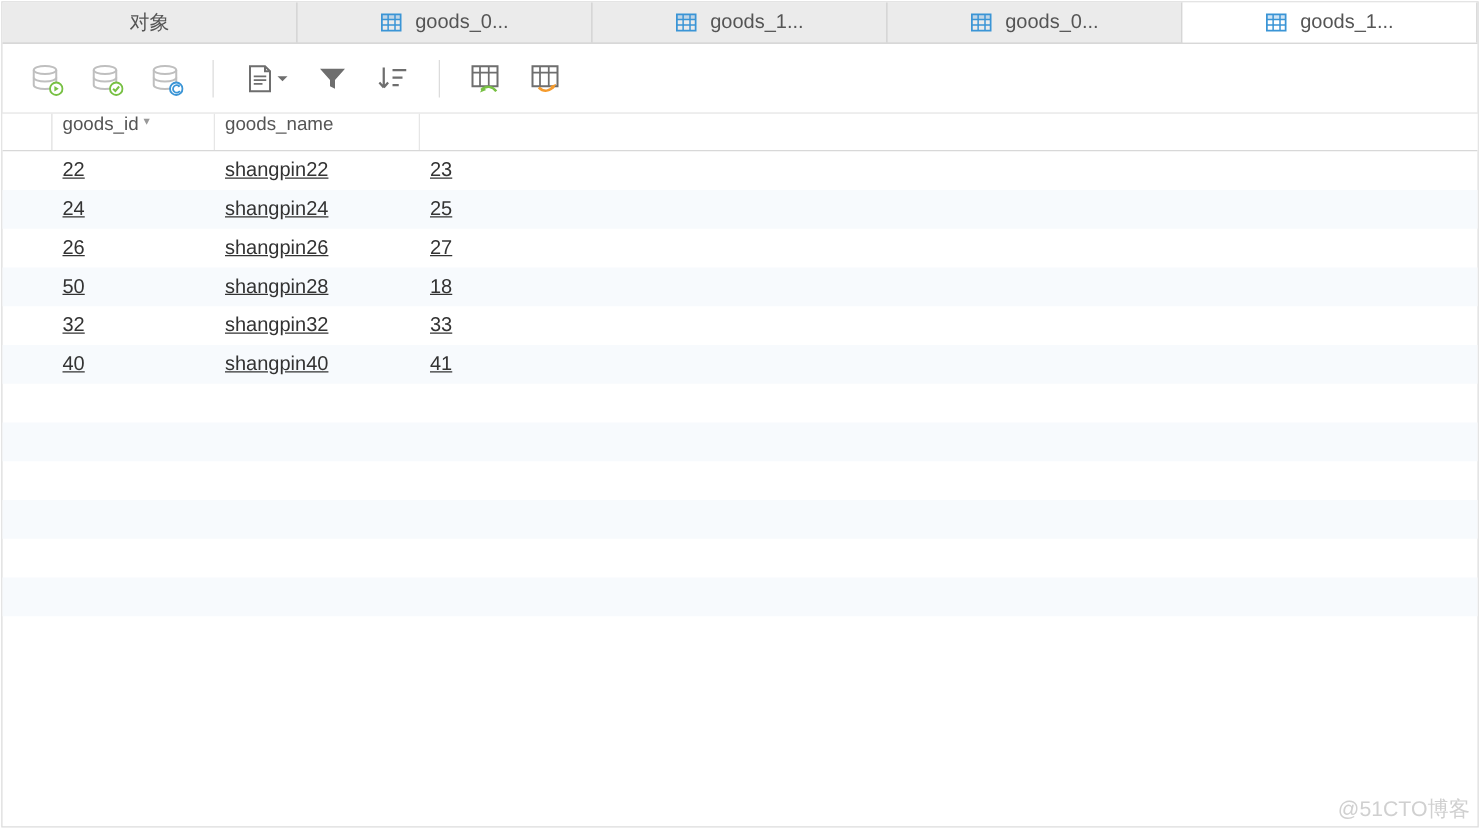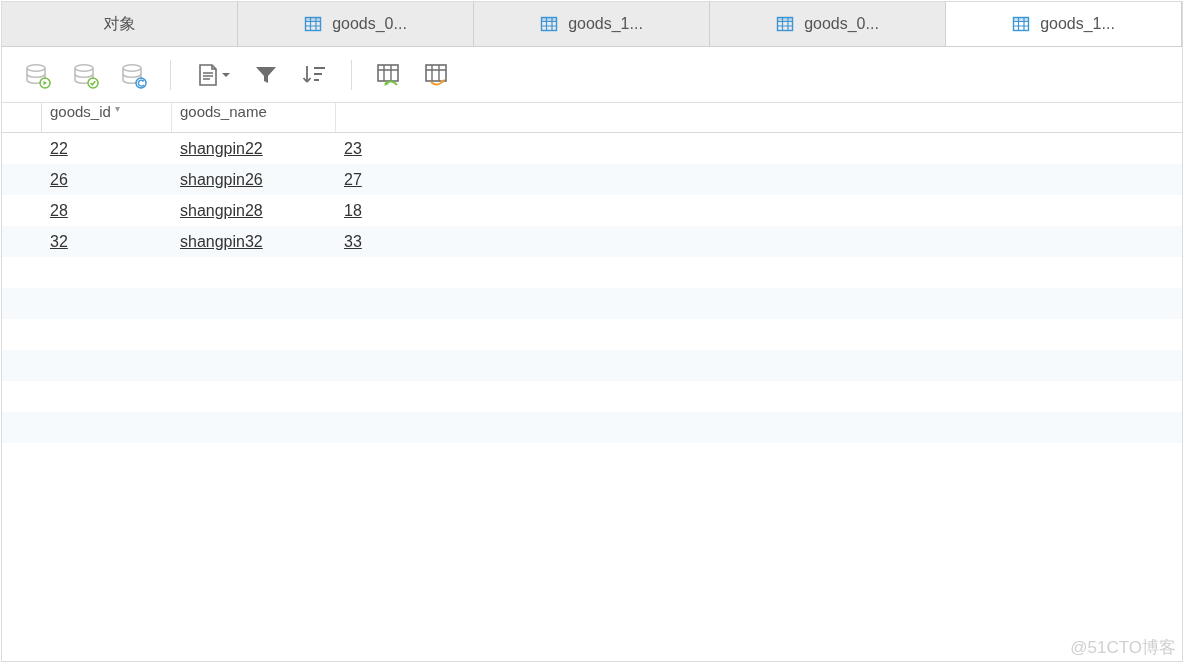--- a/index.html
+++ b/index.html
@@ -8,21 +8,21 @@
       font-size: 14px;
       color: #333;
       background: #fff;
       width: 1184px;
       height: 665px;
       overflow: hidden;
       position: relative;
     }
     .tabs {
       display: flex;
-      height: 45px;
+      height: 33px;
       border-bottom: 1px solid #d0d0d0;
       background: #ebebeb;
     }
     .tab {
       flex: 1;
       display: flex;
       align-items: center;
       justify-content: center;
       gap: 10px;
       border-right: 1px solid #d0d0d0;
@@ -262,35 +262,47 @@
 
 <div class="grid-body">
       <div class="row">
         <div class="rownum-gutter"></div>
         <div class="cell col-goods_id">22</div>
         <div class="cell col-goods_name">shangpin22</div>
         <div class="cell col-goods_type">23</div>
       </div>
       <div class="row">
         <div class="rownum-gutter"></div>
+        <div class="cell col-goods_id">24</div>
+        <div class="cell col-goods_name">shangpin24</div>
+        <div class="cell col-goods_type">25</div>
+      </div>
+      <div class="row">
+        <div class="rownum-gutter"></div>
         <div class="cell col-goods_id">26</div>
         <div class="cell col-goods_name">shangpin26</div>
         <div class="cell col-goods_type">27</div>
       </div>
       <div class="row">
         <div class="rownum-gutter"></div>
-        <div class="cell col-goods_id">28</div>
+        <div class="cell col-goods_id">50</div>
         <div class="cell col-goods_name">shangpin28</div>
         <div class="cell col-goods_type">18</div>
       </div>
       <div class="row">
         <div class="rownum-gutter"></div>
         <div class="cell col-goods_id">32</div>
         <div class="cell col-goods_name">shangpin32</div>
         <div class="cell col-goods_type">33</div>
+      </div>
+      <div class="row">
+        <div class="rownum-gutter"></div>
+        <div class="cell col-goods_id">40</div>
+        <div class="cell col-goods_name">shangpin40</div>
+        <div class="cell col-goods_type">41</div>
       </div>
       <div class="blank-stripe"></div>
       <div class="blank-stripe alt"></div>
       <div class="blank-stripe"></div>
       <div class="blank-stripe alt"></div>
       <div class="blank-stripe"></div>
       <div class="blank-stripe alt"></div>
     </div>
 
 </div>

